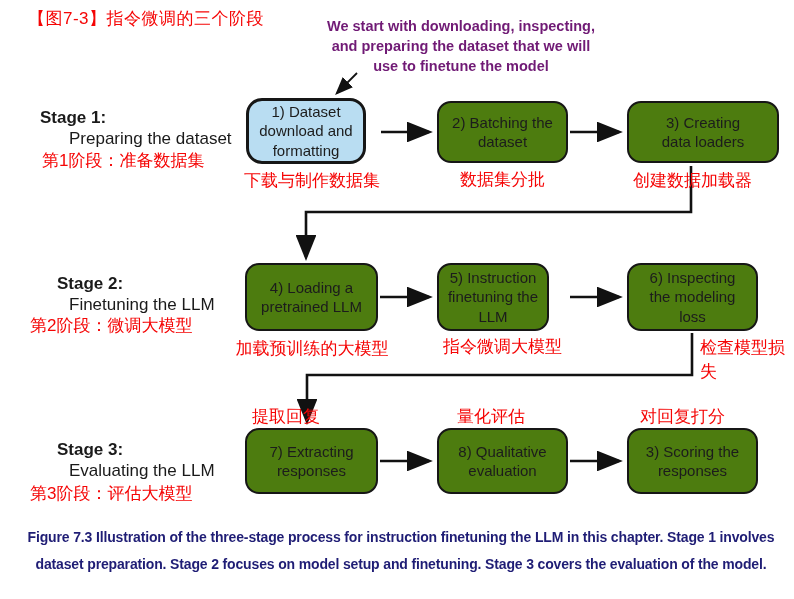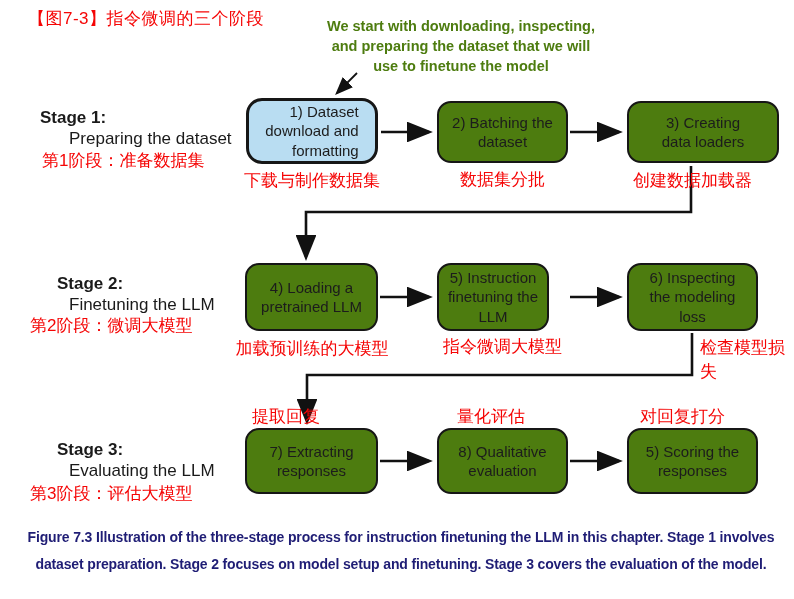--- a/index.html
+++ b/index.html
@@ -7,21 +7,21 @@
     position:relative; width:794px; height:599px; background:#ffffff;
     font-family:"Liberation Sans", sans-serif; overflow:hidden;
   }
   .connectors { position:absolute; left:0; top:0; z-index:1; }
   .fig-title {
     position:absolute; left:8px; top:7px; font-size:17px; color:var(--red);
     z-index:2; letter-spacing:0.5px;margin-left:20px;
   }
   .annotation {
     position:absolute; left:303px; top:16px; width:316px; text-align:center;
-    font-weight:bold; font-size:14.5px; line-height:20px; color:#4d7c0f;
+    font-weight:bold; font-size:14.5px; line-height:20px; color:#701a75;
     white-space:pre-line; z-index:2;
   }
   .stage-name { position:absolute; font-weight:bold; font-size:17px; color:#1a1a1a; z-index:2; }
   .stage-sub  { position:absolute; font-size:17px; color:#1a1a1a; z-index:2;margin-left:12px; }
   .stage-zh   { position:absolute; font-size:17px; color:var(--red); z-index:2; }
   .box {
     position:absolute; box-sizing:border-box;
     border:2.3px solid #161616; border-radius:14px; background:#4d7c0f;
     display:flex; align-items:center; justify-content:center; text-align:center;
     font-size:15px; line-height:1.27; color:#1c1c1c; white-space:pre-line; z-index:2;
@@ -68,42 +68,42 @@
   <div class="stage-zh" style="left:42px; top:149px;text-align:center;">第1阶段：准备数据集</div>
 
   <div class="stage-name" style="left:57px; top:274px;">Stage 2:</div>
   <div class="stage-sub" style="left:57px; top:295px;">Finetuning the LLM</div>
   <div class="stage-zh" style="left:30px; top:314px;">第2阶段：微调大模型</div>
 
   <div class="stage-name" style="left:57px; top:440px;">Stage 3:</div>
   <div class="stage-sub" style="left:57px; top:461px;">Evaluating the LLM</div>
   <div class="stage-zh" style="left:30px; top:482px;">第3阶段：评估大模型</div>
 
-  <div class="box hl" style="left:246px; top:98px;  width:132px; height:66px;text-align:right;">1) Dataset
+  <div class="box hl" style="left:246px; top:98px;  width:120px; height:66px;">1) Dataset
 download and
 formatting</div>
   <div class="box" style="left:437px; top:101px; width:131px; height:62px;">2) Batching the
 dataset</div>
   <div class="box" style="left:627px; top:101px; width:152px; height:62px;">3) Creating
 data loaders</div>
 
   <div class="box" style="left:245px; top:263px; width:133px; height:68px;">4) Loading a
 pretrained LLM</div>
   <div class="box" style="left:437px; top:263px; width:112px; height:68px;">5) Instruction
 finetuning the
 LLM</div>
   <div class="box" style="left:627px; top:263px; width:131px; height:68px;">6) Inspecting
 the modeling
 loss</div>
 
   <div class="box" style="left:245px; top:428px; width:133px; height:66px;">7) Extracting
 responses</div>
   <div class="box" style="left:437px; top:428px; width:131px; height:66px;">8) Qualitative
 evaluation</div>
-  <div class="box" style="left:627px; top:428px; width:131px; height:66px;">5) Scoring the
+  <div class="box" style="left:627px; top:428px; width:131px; height:66px;">3) Scoring the
 responses</div>
 
   <div class="zh-cap zh-center" style="left:437px; top:168px; width:131px;">数据集分批</div>
   <div class="zh-cap zh-center" style="left:244px; top:169px; width:136px;">下载与制作数据集</div>
   <div class="zh-cap zh-center" style="left:625px; top:169px; width:135px;">创建数据加载器</div>
 
   <div class="zh-cap zh-center" style="left:234px; top:337px; width:156px;">加载预训练的大模型</div>
   <div class="zh-cap zh-center" style="left:437px; top:335px; width:131px;">指令微调大模型</div>
   <div class="zh-cap" style="left:700px; top:336px; width:88px; line-height:24px;">检查模型损失</div>
 

